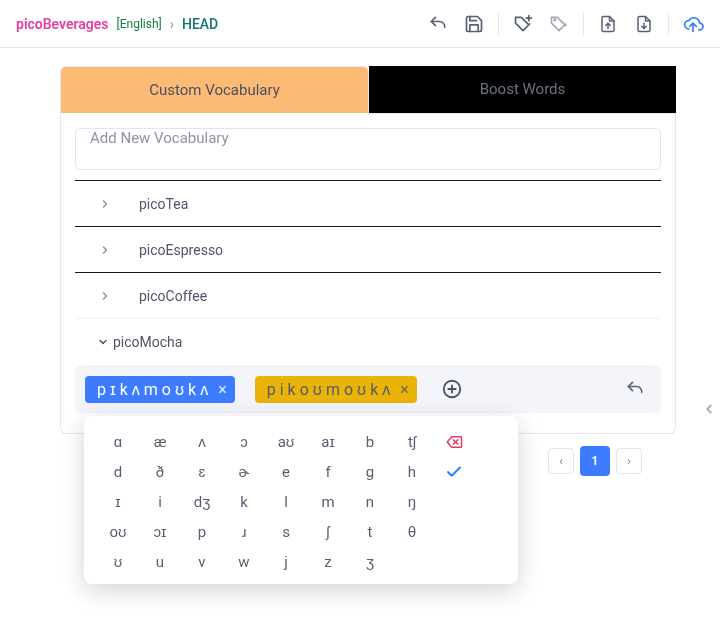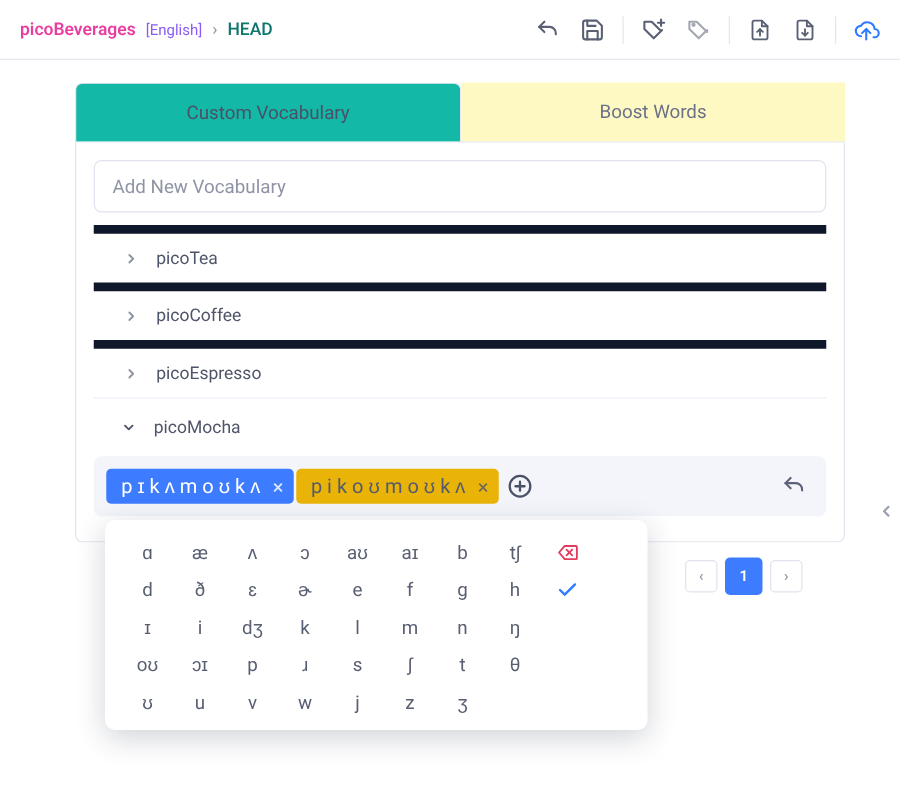--- a/index.html
+++ b/index.html
@@ -2,47 +2,47 @@
 <html><head>
 <meta charset="utf-8">
 <style>
   * { box-sizing: border-box; margin: 0; padding: 0; }
   html, body { width: 720px; height: 635px; font-family: -apple-system, BlinkMacSystemFont, "Segoe UI", Roboto, sans-serif; background: #fff; color: #2c3345; overflow: hidden; }
 
   
   .topbar { display: flex; align-items: center; height: 48px; border-bottom: 1px solid #e5e7ef; padding: 0 9px 0 16px; }
   .breadcrumb { display: flex; align-items: center; gap: 8px; font-size: 14px; }
   .brand { color: #e83ea1; font-weight: 600; }
-  .lang { color: #8b5cf6; font-size: 12px; }
+  .lang { color: #15803d; font-size: 12px; }
   .bc-sep { color: #8e94a5; }
   .bc-head { color: #0f766e; font-weight: 500; }
   .spacer { flex: 1; }
   .tool-icons { display: flex; align-items: center; gap: 0; }
   .tool-icons .ico { width: 36px; height: 36px; display:flex; align-items:center; justify-content:center; color:#5a6073; cursor:pointer; border-radius:4px; }
   .tool-icons .ico.cloud { color:#2f7bff; }
   .tool-icons .sep { width:1px; height:22px; background:#e5e7ef; margin:0 6px; }
   svg { display:block; }
 
   
   .page { padding: 18px 44px 0 60px; position: relative; }
   .tabs { display:flex; border-bottom:1px solid #e5e7ef; }
-  .tab { flex:1; text-align:center; padding:14px 0; font-size:15px; color:#6b7187; cursor:pointer; background:#fef9c3; }
-  .tab.active { color:#4a5069; background:#14b8a6; border:1px solid #e5e7ef; border-bottom:1px solid #fff; border-radius:6px 6px 0 0; margin-bottom:-1px; }
+  .tab { flex:1; text-align:center; padding:14px 0; font-size:15px; color:#6b7187; cursor:pointer; background:#000000; }
+  .tab.active { color:#4a5069; background:#fdba74; border:1px solid #e5e7ef; border-bottom:1px solid #fff; border-radius:6px 6px 0 0; margin-bottom:-1px; }
 
   .panel { border:1px solid #e5e7ef; border-top:none; border-radius:0 0 6px 6px; padding:14px 14px 6px 14px; }
-  .addbox { width:100%; border:1px solid #e1e4ee; border-radius:6px; height:42px; padding:0 14px; font-size:15px; color:#8e94a5; display:flex; align-items:center; margin-bottom:10px; }
-
-  .vrow { display:flex; align-items:center; gap:12px; height:46px; border-top:7px solid #0f172a; font-size:14px; color:#4f5569; padding:0 4px 0 22px; cursor:pointer; }
+  .addbox { width:100%; border:1px solid #e1e4ee; border-radius:6px; height:42px; padding:0 14px; font-size:15px; color:#8e94a5; display:flex; margin-bottom:10px; }
+
+  .vrow { display:flex; align-items:center; gap:26px; height:46px; border-top:1px solid #0f172a; font-size:14px; color:#4f5569; padding:0 4px 0 22px; cursor:pointer; }
   .vrow:first-of-type { border-top:1px solid #eef0f6; }
   .vrow .chev { width:16px; color:#8e94a5; display:flex; justify-content:center; }
 
   .expanded { border-top:1px solid #eef0f6; padding:0 0 14px 0; }
-  .exp-head { display:flex; align-items:center; gap:14px; height:46px; font-size:14px; color:#4f5569; padding:0 4px 0 22px;text-align:right; }
-
-  .chipbar { display:flex; align-items:center; gap:2px; background:#f3f5fa; border-radius:6px; padding:8px 10px; position:relative; }
+  .exp-head { display:flex; align-items:center; gap:4px; height:46px; font-size:14px; color:#4f5569; padding:0 4px 0 22px;text-align:right; }
+
+  .chipbar { display:flex; align-items:center; gap:20px; background:#f3f5fa; border-radius:6px; padding:8px 10px; position:relative; }
   .chip { display:inline-flex; align-items:center; font-size:16px; letter-spacing:4px; padding:4px 8px 4px 12px; border-radius:4px; }
   .chip.blue { background:#3d7cff; color:#fff; }
   .chip.gray { background:#eab308; color:#555b6d; }
   .chip .x { margin-left:6px; letter-spacing:0; opacity:.85; cursor:pointer; }
   .addc { width:30px; height:30px; display:flex; align-items:center; justify-content:center; color:#4b5167; cursor:pointer; }
   .undo { margin-left:auto; width:32px; height:32px; display:flex; align-items:center; justify-content:center; color:#5c6278; cursor:pointer; }
 
   
   .ipa-pop { position:absolute; left:84px; top:416px; width:434px; background:#fff; border-radius:8px; box-shadow:0 6px 24px rgba(25,35,60,.20); padding:12px 14px 8px 14px; }
   .ipa-grid { display:grid; grid-template-columns: repeat(8, 40px) 40px; grid-auto-rows:28px; gap:2px 2px; align-items:center; justify-items:center; font-size:15px; color:#595f72; }
@@ -143,29 +143,29 @@
           </svg>
         </span>
       <span>picoTea</span>
     </div>
     <div class="vrow">
       <span class="chev">
           <svg width="12" height="12" viewBox="0 0 24 24" fill="none" stroke="currentColor" stroke-width="3" stroke-linecap="round" stroke-linejoin="round">
             <polyline points="9 18 15 12 9 6"></polyline>
           </svg>
         </span>
-      <span>picoCoffee</span>
+      <span>picoEspresso</span>
     </div>
     <div class="vrow">
       <span class="chev">
           <svg width="12" height="12" viewBox="0 0 24 24" fill="none" stroke="currentColor" stroke-width="3" stroke-linecap="round" stroke-linejoin="round">
             <polyline points="9 18 15 12 9 6"></polyline>
           </svg>
         </span>
-      <span>picoEspresso</span>
+      <span>picoCoffee</span>
     </div>
 
     <div class="expanded">
       <div class="exp-head">
         <span class="chev">
             <svg width="12" height="12" viewBox="0 0 24 24" fill="none" stroke="currentColor" stroke-width="3" stroke-linecap="round" stroke-linejoin="round">
               <polyline points="6 9 12 15 18 9"></polyline>
             </svg>
           </span>
         <span>picoMocha</span>

